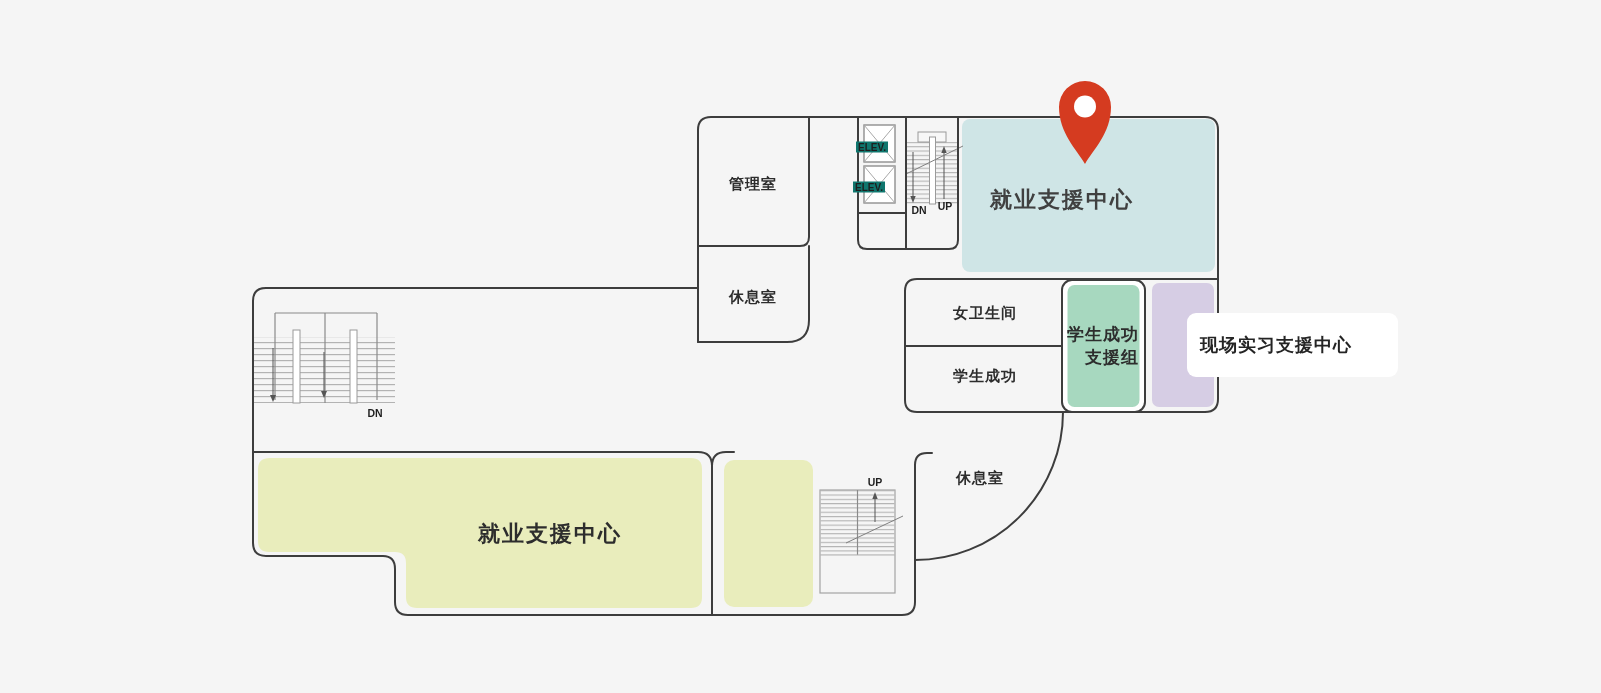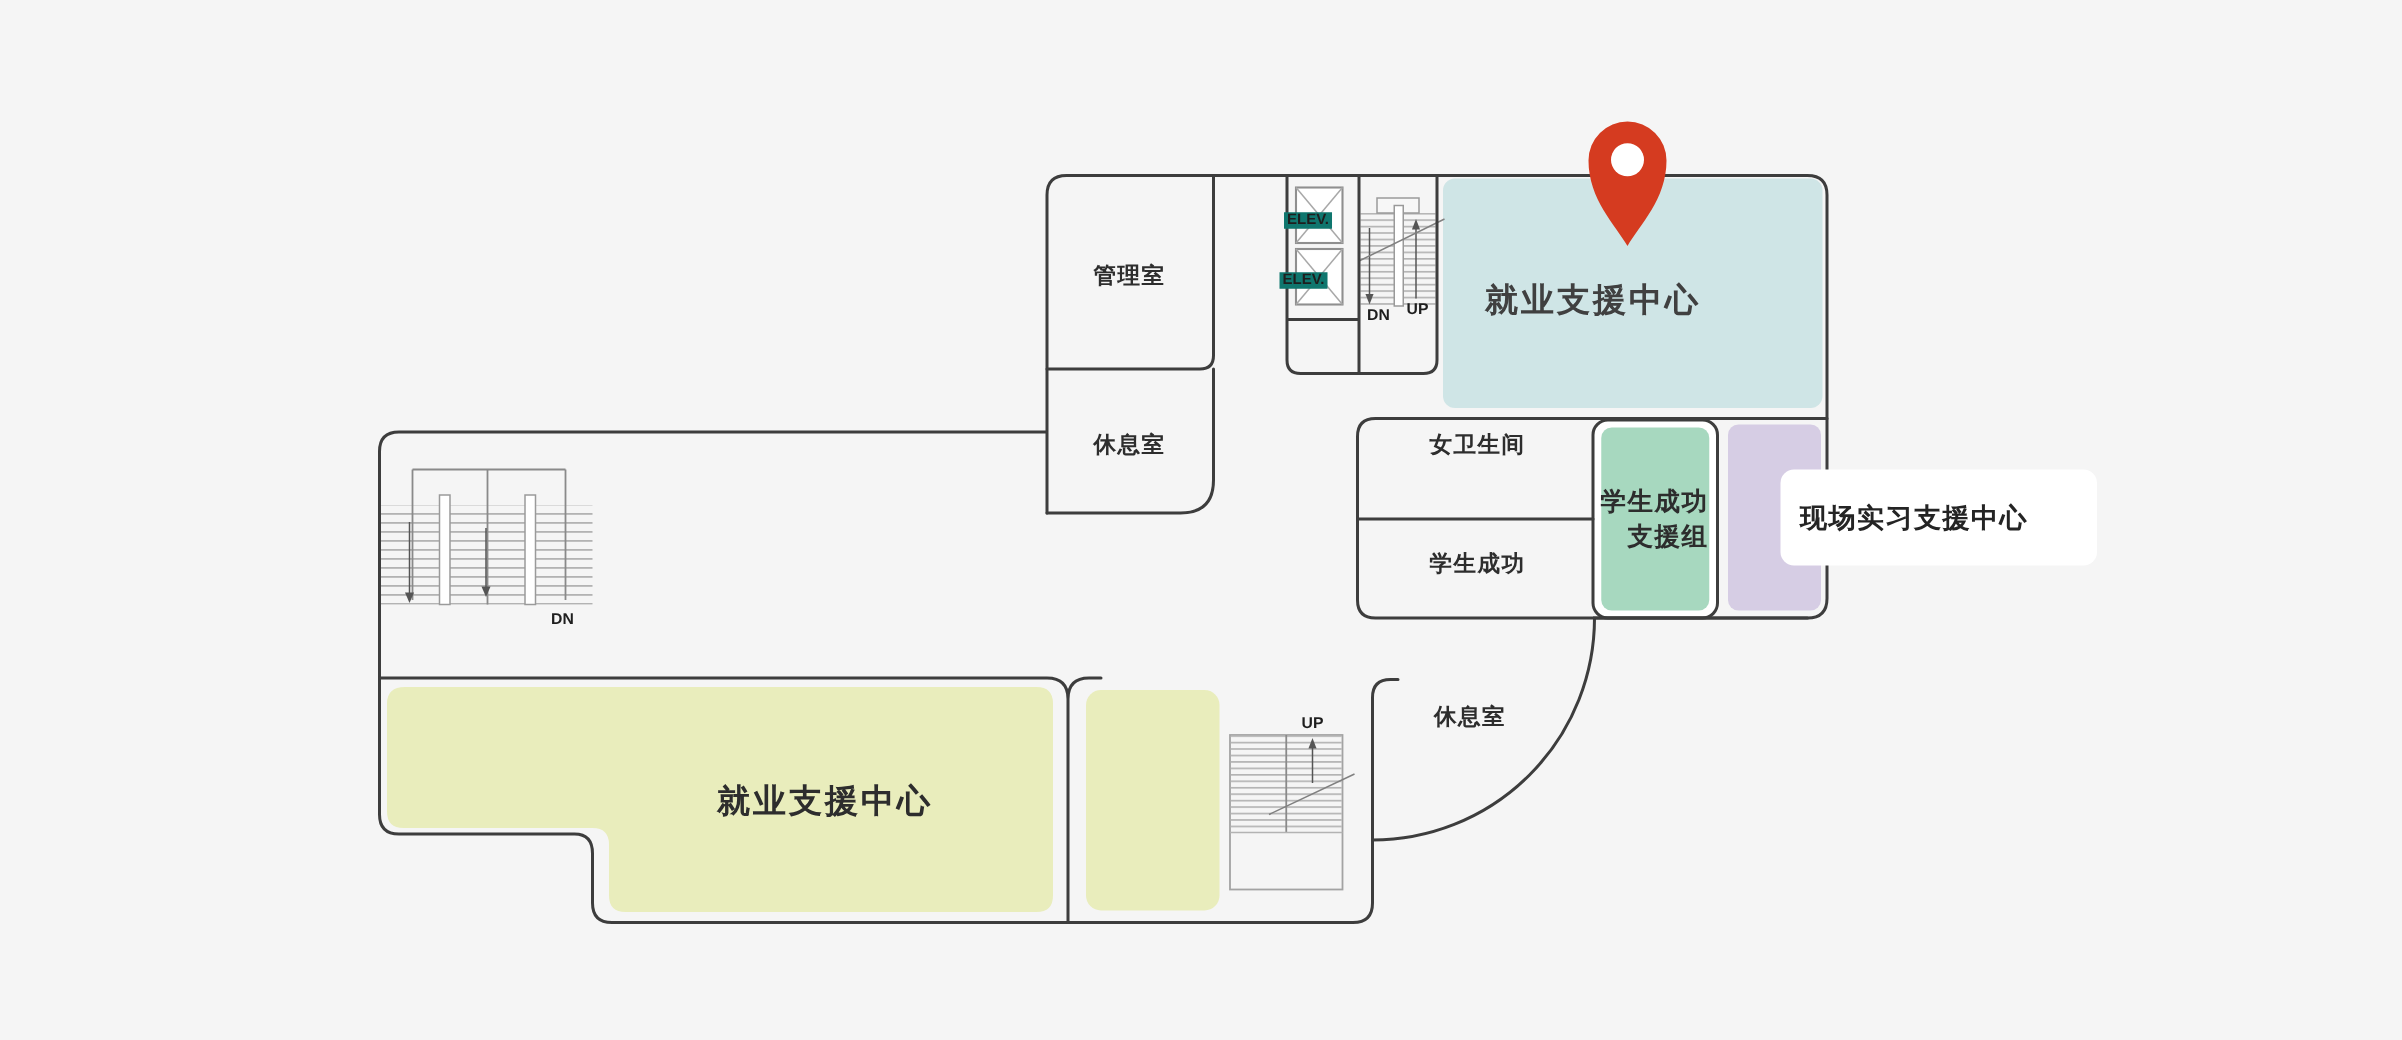--- a/index.html
+++ b/index.html
@@ -172,21 +172,21 @@
   <div class="lbl" style="left:753px;top:297px;">休息室</div>
 
   <div class="lbl elev" style="left:872px;top:147px;">ELEV.</div>
   <div class="lbl elev" style="left:869px;top:187px;">ELEV.</div>
 
   <div class="lbl small" style="left:919px;top:210px;">DN</div>
   <div class="lbl small" style="left:945px;top:206px;">UP</div>
 
   <div class="lbl big accent" style="left:1062px;top:200px;">就业支援中心</div>
 
-  <div class="lbl" style="left:985px;top:297px;">女卫生间</div>
+  <div class="lbl" style="left:985px;top:313px;">女卫生间</div>
   <div class="lbl" style="left:985px;top:376px;">学生成功</div>
 
   <div class="lbl two-line" style="left:1103px;top:346px;">
     <div>学生成功</div>
     <div>支援组</div>
   </div>
 
   <div class="annex-box">
     <div>现场实习支援中心</div>
   </div>

